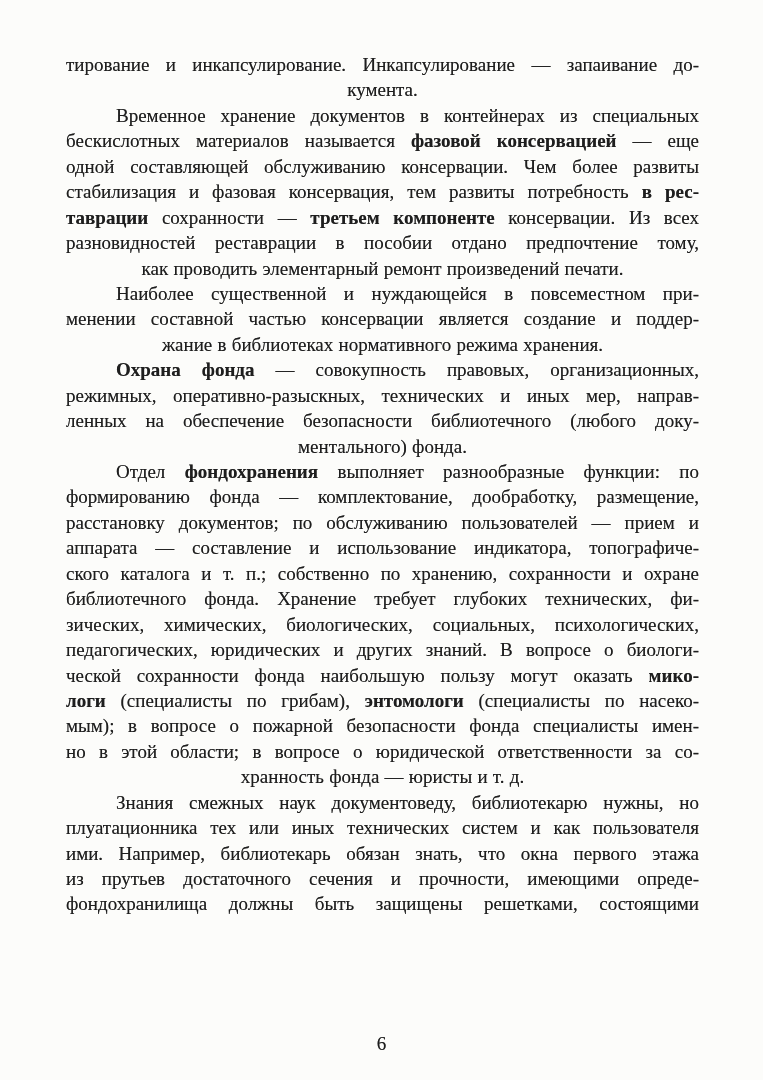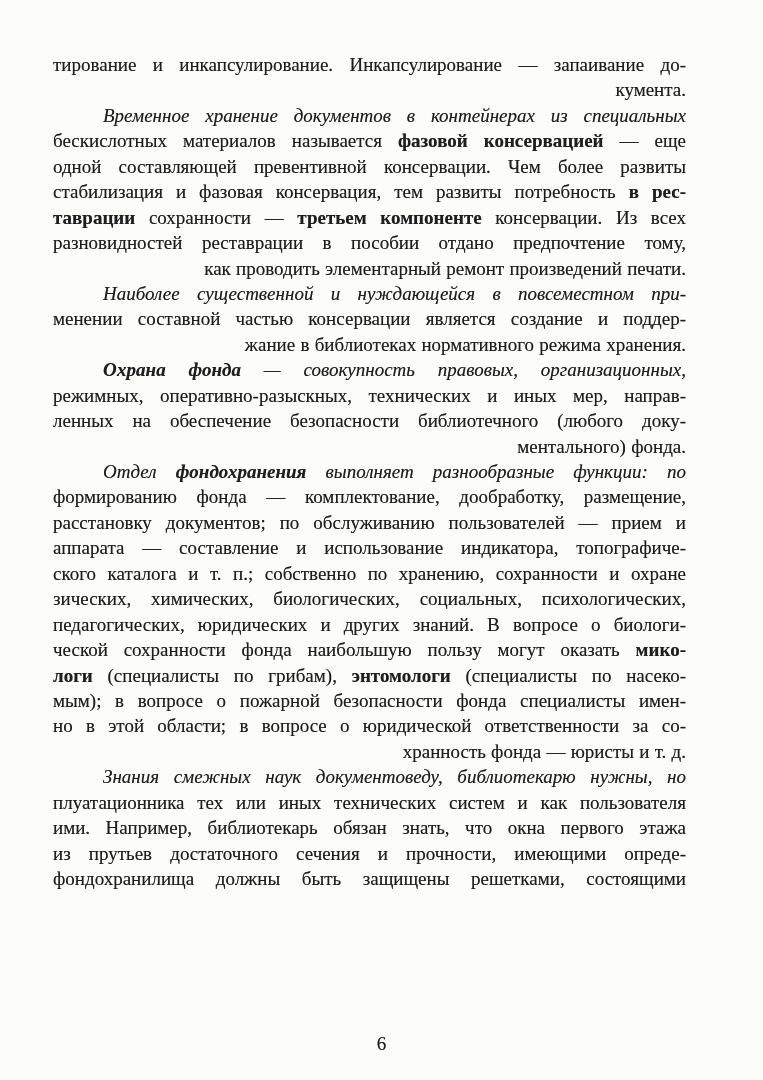--- a/index.html
+++ b/index.html
@@ -13,40 +13,39 @@
     position: relative;
     width: 763px;
     height: 1080px;
     background: #fcfcfa;
     overflow: hidden;
     font-family: "Liberation Serif", "DejaVu Serif", serif;
     color: #1e1e1e;
   }
   .text-block {
     position: absolute;
-    left: 53px;
+    left: 66px;
     top: 52px;
     width: 633px;
   }
   .line {
     font-size: 19px;
     line-height: 25.45px;
     height: 25.45px;
     overflow: hidden;
-    text-align: right;
+    text-align: center;
     text-shadow: 0 0 0.6px rgba(25,25,25,0.55);
     word-spacing: 0.5px;
   }
   .line.j {
     text-align: justify;
     text-align-last: justify;
   }
   .line.ind {
     padding-left: 50px;
-    font-style: italic;
   }
   .line b {
     font-weight: bold;
   }
   .page-number {
     position: absolute;
     top: 1031px;
     left: 0;
     width: 100%;
     text-align: center;
@@ -57,37 +56,38 @@
 </style>
 </head>
 <body>
 
 <div class="page">
   <div class="text-block" id="text-block">
       <div class="line j"><span>тирование и инкапсулирование. Инкапсулирование — запаивание до-</span></div>
       <div class="line"><span>кумента.</span></div>
       <div class="line j ind"><span>Временное хранение документов в контейнерах из специальных</span></div>
       <div class="line j"><span>бескислотных материалов называется </span><b>фазовой консервацией</b><span> — еще</span></div>
-      <div class="line j"><span>одной составляющей превентивной консервации. Чем более развиты</span></div>
+      <div class="line j"><span>одной составляющей обслуживанию консервации. Чем более развиты</span></div>
       <div class="line j"><span>стабилизация и фазовая консервация, тем развиты потребность </span><b>в рес-</b></div>
       <div class="line j"><b>таврации</b><span> сохранности — </span><b>третьем компоненте</b><span> консервации. Из всех</span></div>
       <div class="line j"><span>разновидностей реставрации в пособии отдано предпочтение тому,</span></div>
       <div class="line"><span>как проводить элементарный ремонт произведений печати.</span></div>
       <div class="line j ind"><span>Наиболее существенной и нуждающейся в повсеместном при-</span></div>
       <div class="line j"><span>менении составной частью консервации является создание и поддер-</span></div>
       <div class="line"><span>жание в библиотеках нормативного режима хранения.</span></div>
       <div class="line j ind"><b>Охрана фонда</b><span> — совокупность правовых, организационных,</span></div>
       <div class="line j"><span>режимных, оперативно-разыскных, технических и иных мер, направ-</span></div>
       <div class="line j"><span>ленных на обеспечение безопасности библиотечного (любого доку-</span></div>
       <div class="line"><span>ментального) фонда.</span></div>
       <div class="line j ind"><span>Отдел </span><b>фондохранения</b><span> выполняет разнообразные функции: по</span></div>
       <div class="line j"><span>формированию фонда — комплектование, дообработку, размещение,</span></div>
       <div class="line j"><span>расстановку документов; по обслуживанию пользователей — прием и</span></div>
       <div class="line j"><span>аппарата — составление и использование индикатора, топографиче-</span></div>
       <div class="line j"><span>ского каталога и т. п.; собственно по хранению, сохранности и охране</span></div>
+      <div class="line j"><span>библиотечного фонда. Хранение требует глубоких технических, фи-</span></div>
       <div class="line j"><span>зических, химических, биологических, социальных, психологических,</span></div>
       <div class="line j"><span>педагогических, юридических и других знаний. В вопросе о биологи-</span></div>
       <div class="line j"><span>ческой сохранности фонда наибольшую пользу могут оказать </span><b>мико-</b></div>
       <div class="line j"><b>логи</b><span> (специалисты по грибам), </span><b>энтомологи</b><span> (специалисты по насеко-</span></div>
       <div class="line j"><span>мым); в вопросе о пожарной безопасности фонда специалисты имен-</span></div>
       <div class="line j"><span>но в этой области; в вопросе о юридической ответственности за со-</span></div>
       <div class="line"><span>хранность фонда — юристы и т. д.</span></div>
       <div class="line j ind"><span>Знания смежных наук документоведу, библиотекарю нужны, но</span></div>
       <div class="line j"><span>плуатационника тех или иных технических систем и как пользователя</span></div>
       <div class="line j"><span>ими. Например, библиотекарь обязан знать, что окна первого этажа</span></div>

